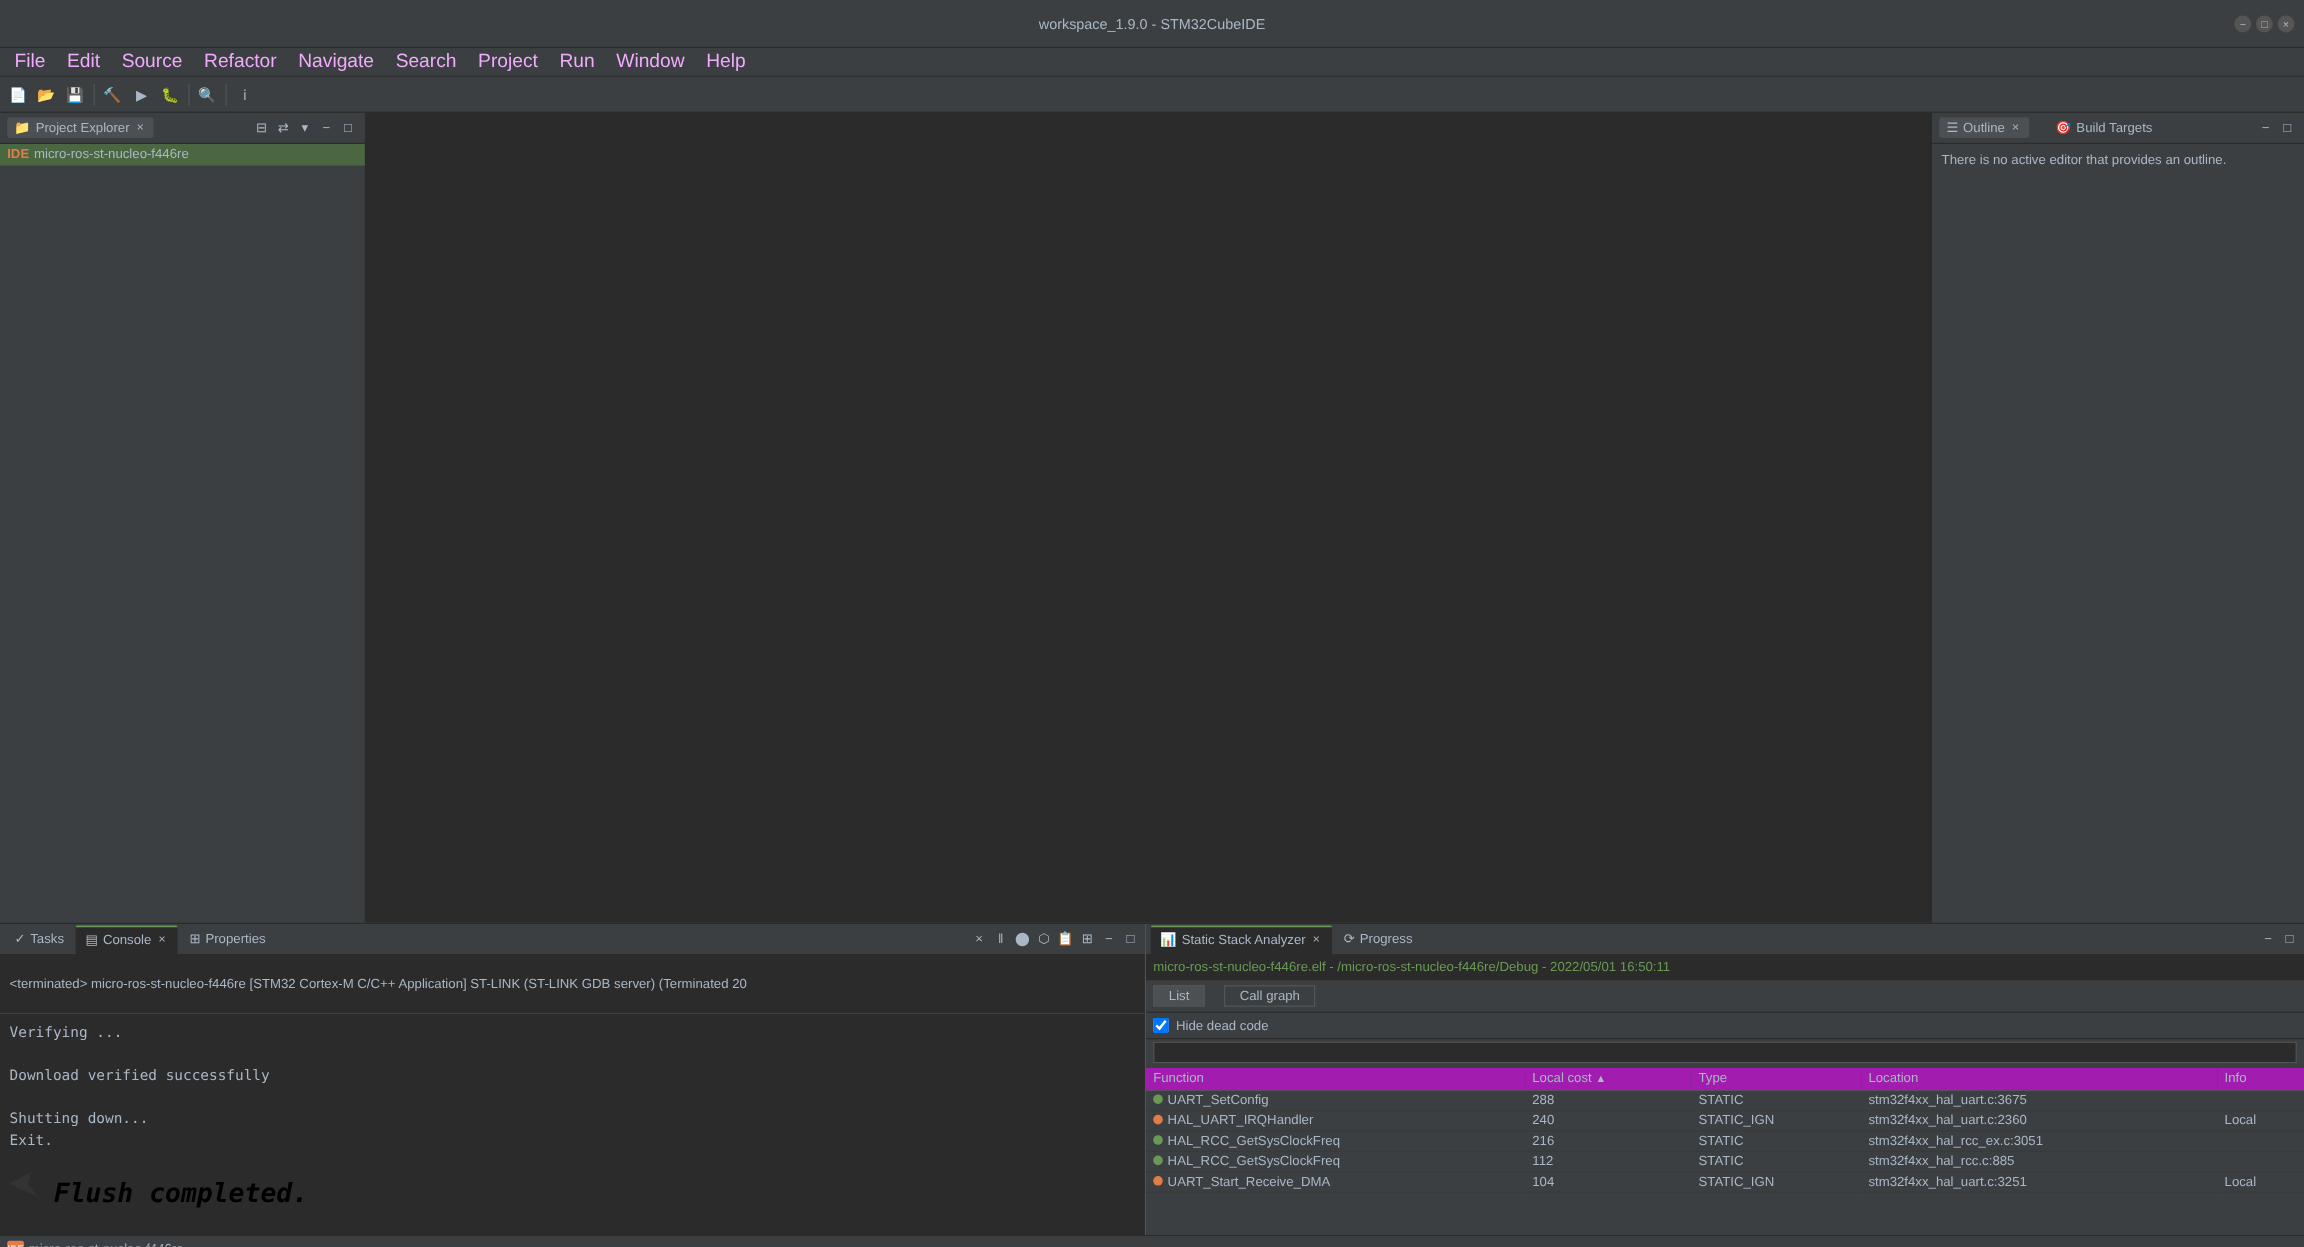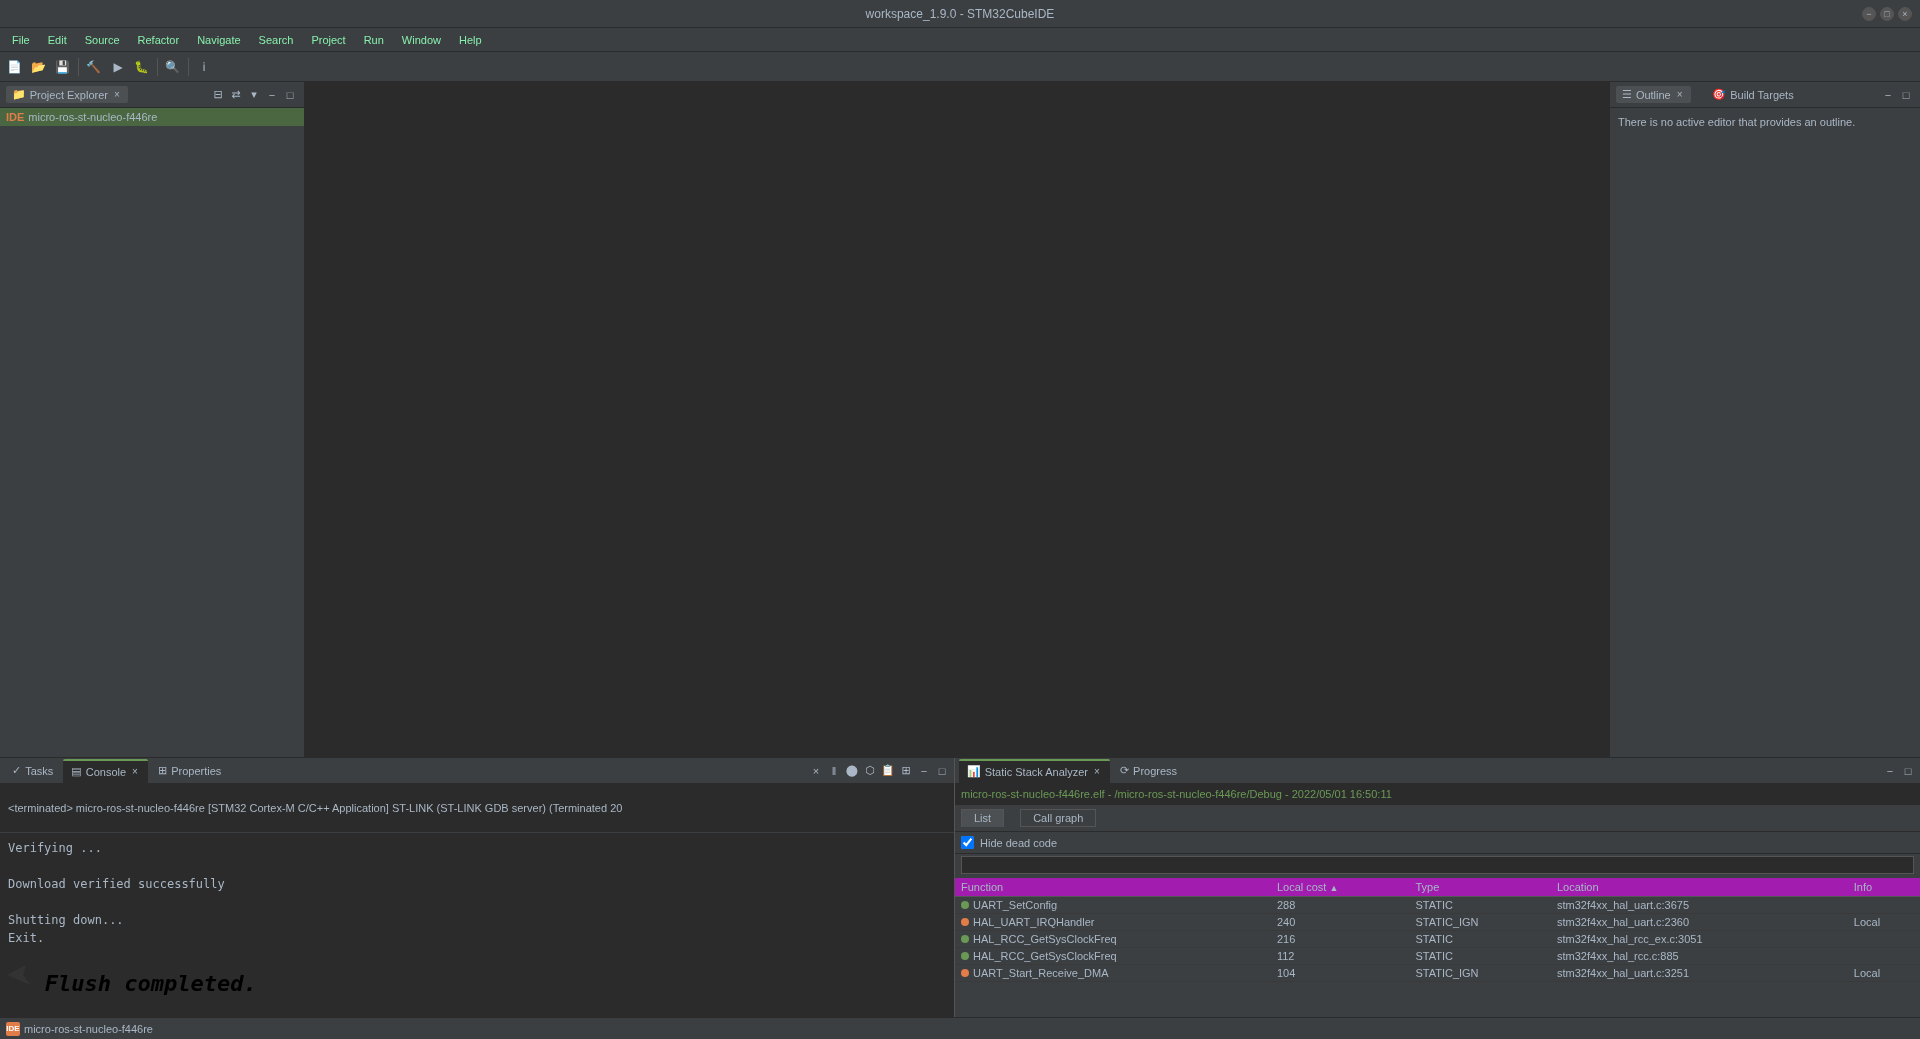--- a/index.html
+++ b/index.html
@@ -9,21 +9,21 @@
       background: #3c3f41;
       color: #a9b7c6;
       width: 1920px;
       height: 1039px;
       overflow: hidden;
     }
 
     
     #title-bar {
       background: #3c3f41;
-      height: 28px;
+      height: 40px;
       display: flex;
       align-items: center;
       justify-content: center;
       color: #a9b7c6;
       font-size: 12px;
       position: relative;
       border-bottom: 1px solid #2b2b2b;
     }
     #title-bar .window-controls {
       position: absolute;
@@ -50,22 +50,22 @@
       height: 24px;
       display: flex;
       align-items: center;
       padding: 0 4px;
       border-bottom: 1px solid #2b2b2b;
       gap: 2px;
     }
     .menu-item {
       padding: 2px 8px;
       cursor: pointer;
-      color: #86efac;
-      font-size: 11px;
+      color: #f0abfc;
+      font-size: 16px;
       border-radius: 2px;
     }
 
     
     #toolbar {
       background: #3c3f41;
       height: 30px;
       display: flex;
       align-items: center;
       padding: 0 4px;

